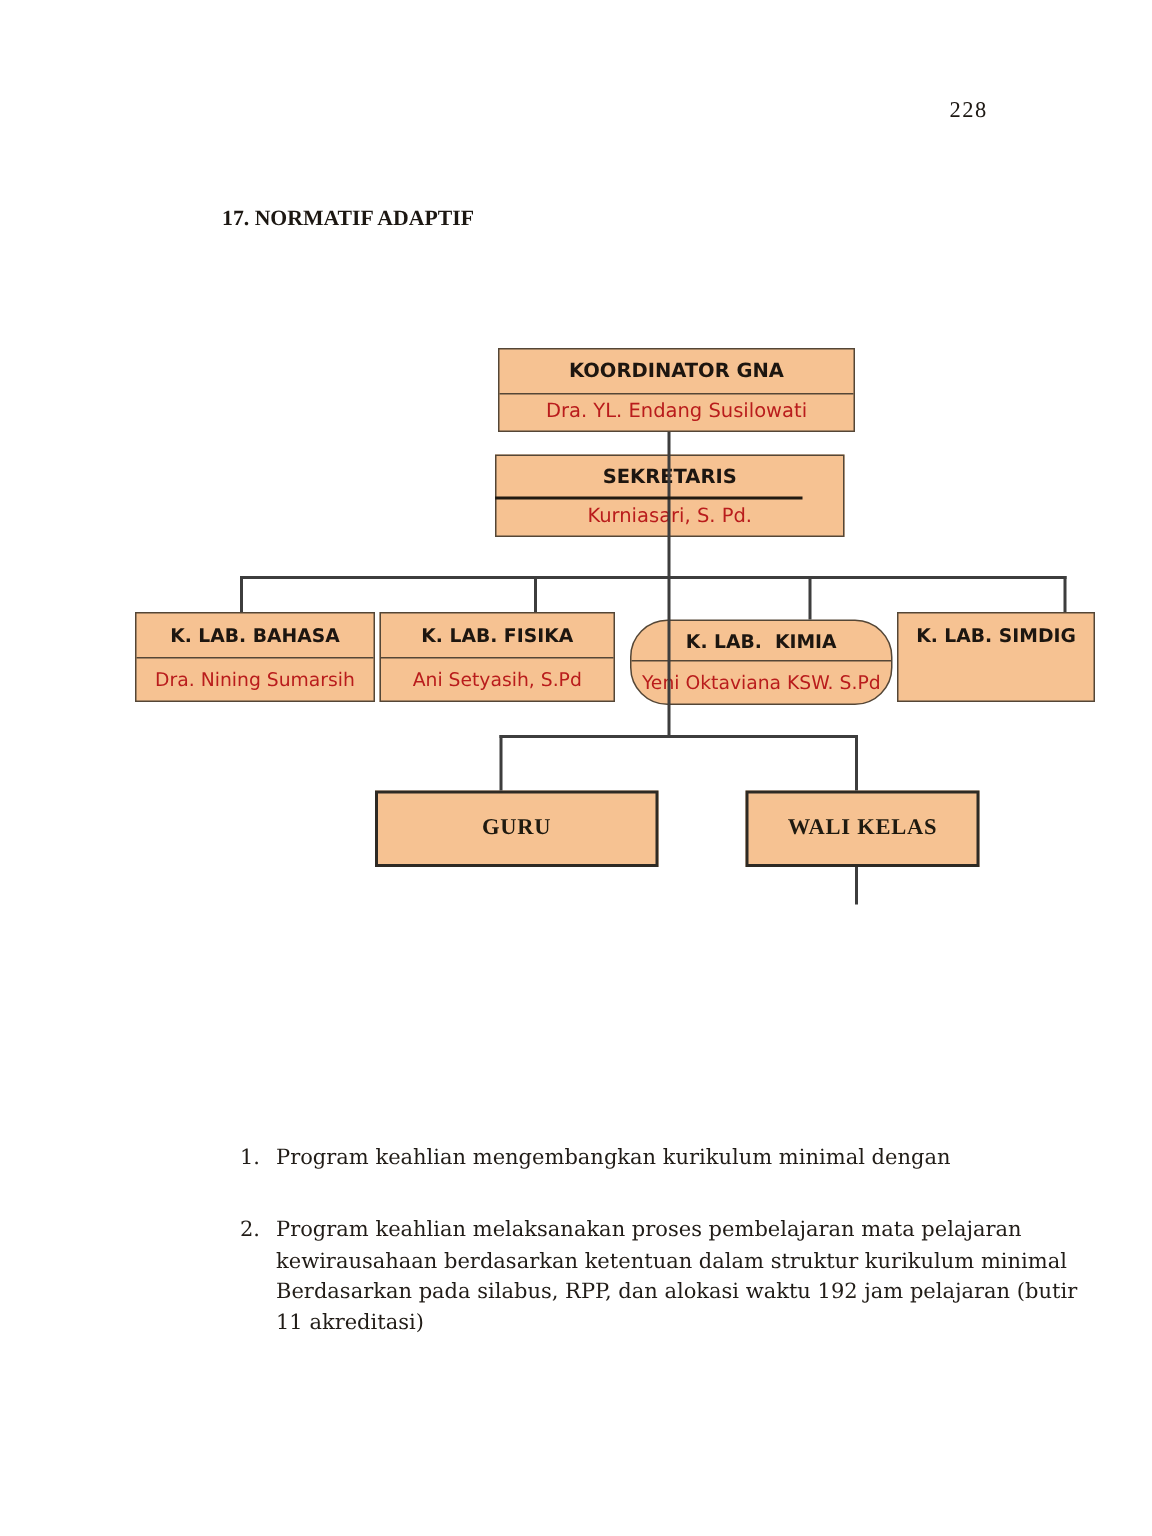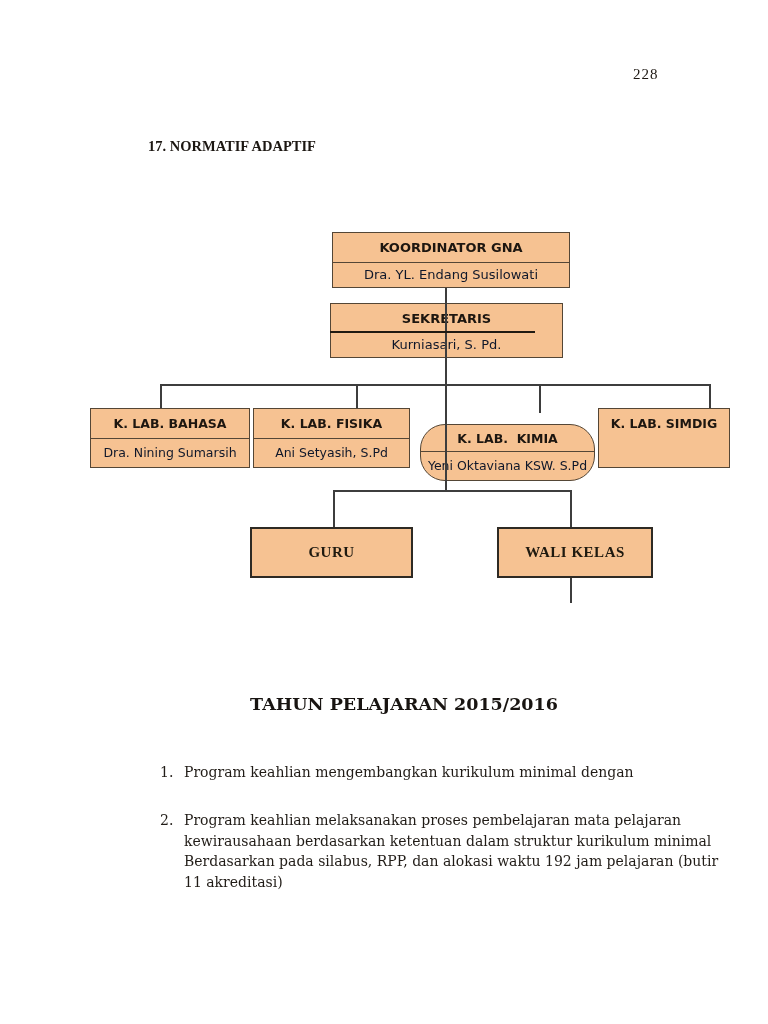--- a/index.html
+++ b/index.html
@@ -46,21 +46,21 @@
   }
   .obox .row.title {
     font-weight: bold;
     font-size: 13px;
     color: #1d1610;
     white-space: pre;
   }
   .obox .row.name {
     border-top: 1.5px solid #544636;
     font-size: 13px;
-    color: #0f172a;
+    color: #b91c1c;
     white-space: nowrap;
   }
   .obox.lab .row.title { font-size: 12.5px; }
   .obox.lab .row.name  { font-size: 12.5px; }
   .obox .row.name.no-border { border-top: none; }
 
   .sek-underline {
     position: absolute;
     background: #201a12;
     height: 2px;
@@ -140,34 +140,33 @@
   <div class="obox lab" style="left:90px; top:408px; width:160px; height:60px;">
     <div class="row title" style="height:29px;">K. LAB. BAHASA</div>
     <div class="row name" style="height:28px;">Dra. Nining Sumarsih</div>
   </div>
 
   <div class="obox lab" style="left:253px; top:408px; width:157px; height:60px;">
     <div class="row title" style="height:29px;">K. LAB. FISIKA</div>
     <div class="row name" style="height:28px;">Ani Setyasih, S.Pd</div>
   </div>
 
-  <div class="obox lab" style="left:420px; top:424px; width:175px; height:57px;border-radius:25px;">
+  <div class="obox lab" style="left:420px; top:413px; width:175px; height:57px;border-radius:25px;">
     <div class="row title" style="height:26px;">K. LAB.  KIMIA</div>
     <div class="row name" style="height:28px;">Yeni Oktaviana KSW. S.Pd</div>
   </div>
 
   <div class="obox lab" style="left:598px; top:408px; width:132px; height:60px;">
     <div class="row title" style="height:29px;">K. LAB. SIMDIG</div>
   </div>
 
-  <div class="sbox" style="left:250px; top:527px; width:163px; height:51px;">GURU</div>
+  <div class="sbox" style="left:250px; top:527px; width:189px; height:51px;">GURU</div>
   <div class="sbox" style="left:497px; top:527px; width:156px; height:51px;">WALI KELAS</div>
 
   <div class="abs sasaran-title">
-    <div>TAHUN PELAJARAN 2015/2016</div>
   </div>
 
   <div class="list-item" style="left:160px; top:762px; width:500px;">
     <span class="num">1.</span>
     <div class="lines">
       <div>Program keahlian mengembangkan kurikulum minimal dengan</div>
     </div>
   </div>
 
   <div class="list-item" style="left:160px; top:810px; width:510px;">

